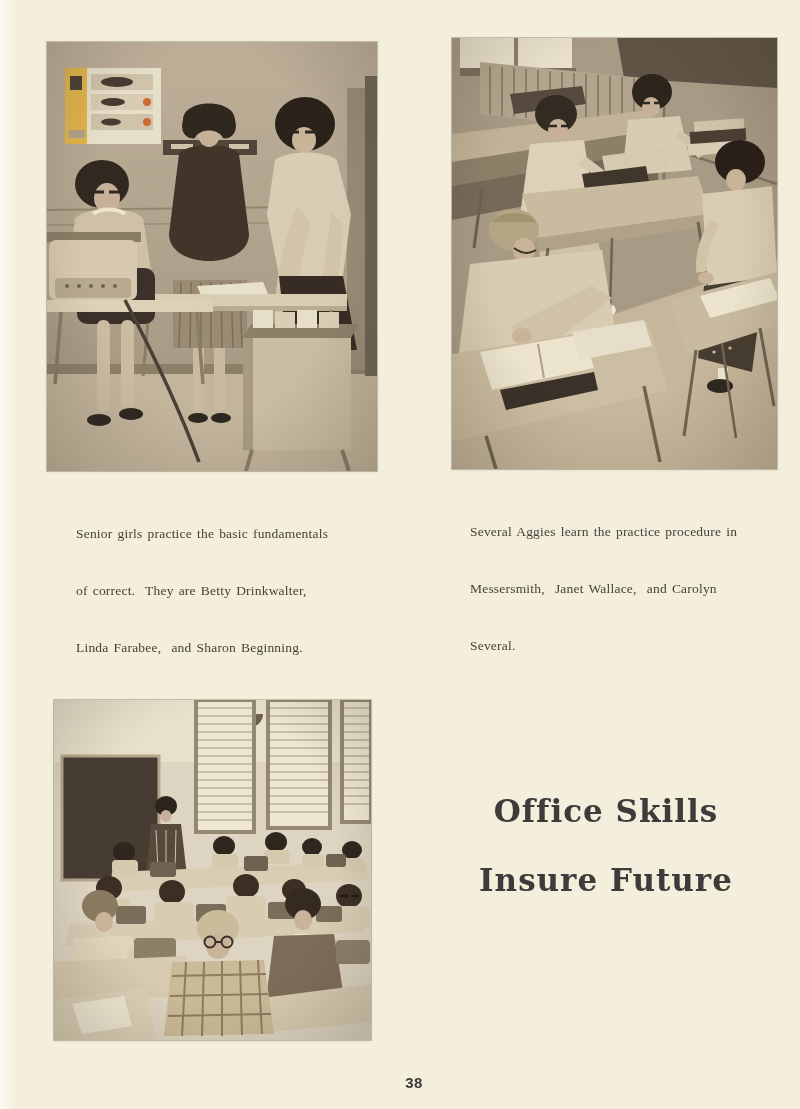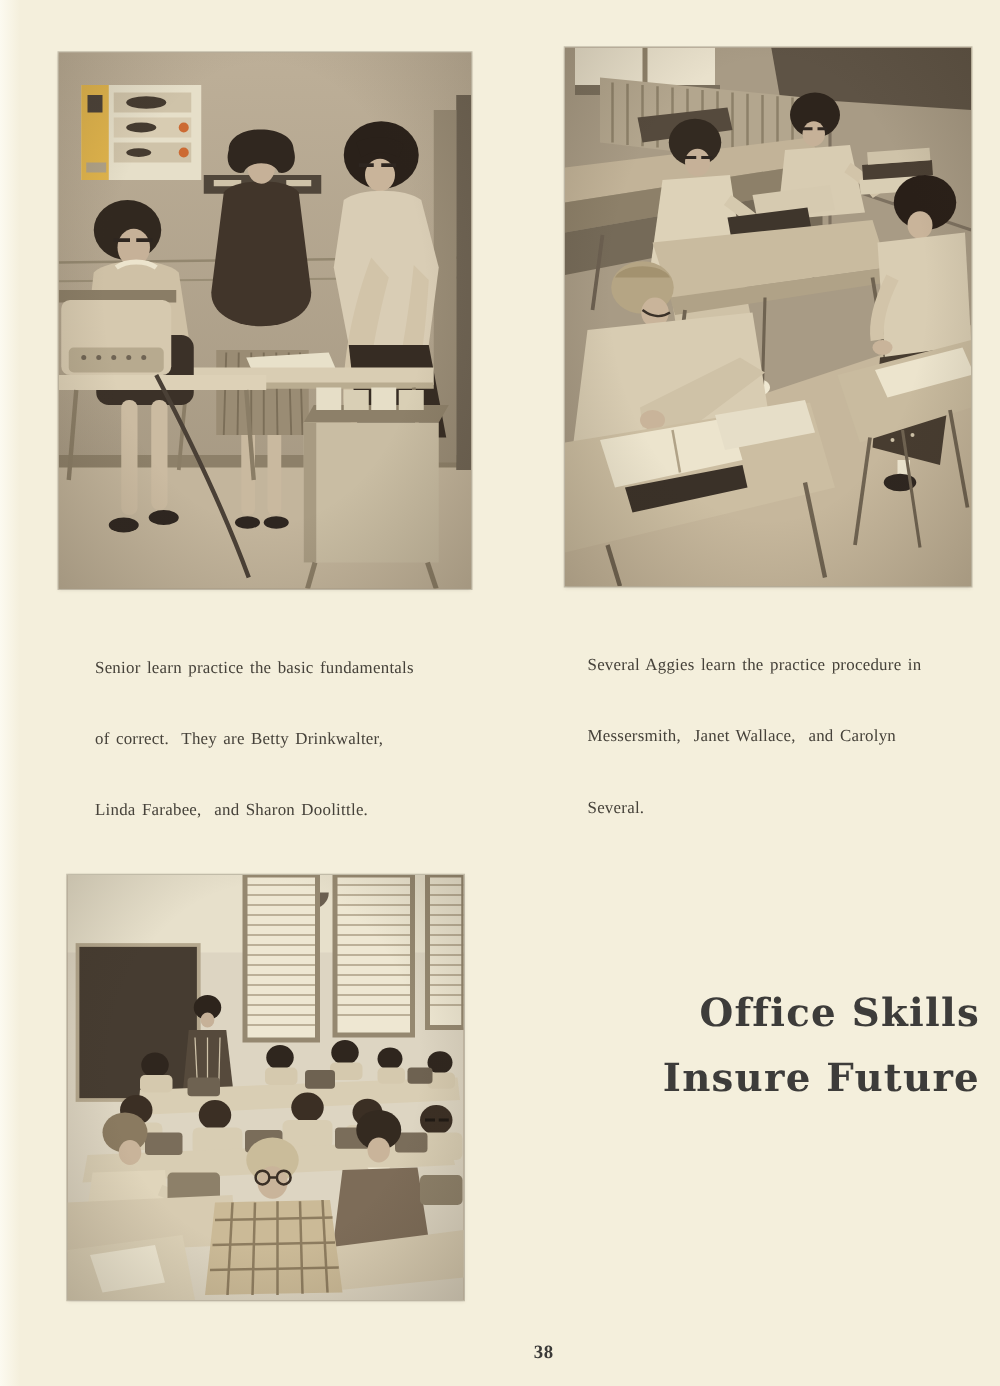--- a/index.html
+++ b/index.html
@@ -17,27 +17,27 @@
     background:radial-gradient(ellipse at 50% 45%, rgba(255,255,255,0) 55%, rgba(55,45,30,.22));}
   .photo1{left:47px;top:42px;width:330px;height:429px;}
   .photo2{left:452px;top:38px;width:325px;height:431px;}
   .photo3{left:54px;top:700px;width:317px;height:340px;}
   .caption{position:absolute;color:#46423a;font-size:13.5px;line-height:19px;
     letter-spacing:.2px;word-spacing:1.5px;white-space:pre-wrap;}
   .caption span{display:block;}
   .caption1{left:76px;top:486px;width:312px;}
   .caption2{left:470px;top:484px;width:306px;}
   .caption3{left:83px;top:661px;width:300px;}
-  .headline{position:absolute;left:428px;top:793px;width:356px;text-align:right;
+  .headline{position:absolute;left:428px;top:793px;width:356px;text-align:center;
     font-family:"DejaVu Serif",serif;font-weight:bold;font-size:31px;color:#3d3c3a;
     letter-spacing:1px;}
   .headline .hl-line{line-height:1.2;}
-  .headline .hl-line + .hl-line{margin-top:15px;}
-  .page-number{position:absolute;left:405px;top:1074px;width:60px;text-align:center;
-    font-family:Liberation Serif, serif;font-weight:bold;font-size:15px;color:#3b3a38;
+  .headline .hl-line + .hl-line{margin-top:32px;}
+  .page-number{position:absolute;left:384px;top:1074px;width:60px;text-align:center;
+    font-family:Liberation Sans, sans-serif;font-weight:bold;font-size:15px;color:#3b3a38;
     letter-spacing:.5px;}
 </style>
 </head>
 <body>
 
 <div class="page">
 
   <div class="photo photo1">
     <svg viewBox="0 0 330 429" preserveAspectRatio="none">
       <defs>
@@ -284,23 +284,23 @@
         <line x1="86" y1="306" x2="92" y2="340" stroke="#b0a287" stroke-width="2"></line>
         <polygon points="120,294 192,282 200,308 128,322" fill="#e6dec8"></polygon>
         <polygon points="48,352 142,334 146,352 54,372" fill="#3a3128"></polygon>
         <line x1="34" y1="398" x2="44" y2="431" stroke="#6f6351" stroke-width="3.5"></line>
         <line x1="192" y1="348" x2="208" y2="424" stroke="#6f6351" stroke-width="3.5"></line>
       </g>
     </svg>
   </div>
 
   <div class="caption caption1">
-    <span>Senior learn practice the basic fundamentals</span>
+    <span>Senior girls practice the basic fundamentals</span>
     <span>of correct.  They are Betty Drinkwalter,</span>
-    <span>Linda Farabee,  and Sharon Doolittle.</span>
+    <span>Linda Farabee,  and Sharon Beginning.</span>
   </div>
 
   <div class="caption caption2">
     <span>Several Aggies learn the practice procedure in</span>
     <span>Messersmith,  Janet Wallace,  and Carolyn</span>
     <span>Several.</span>
   </div>
 
   <div class="caption caption3">
     <span>Beginning typists take a one-minute speed</span>

